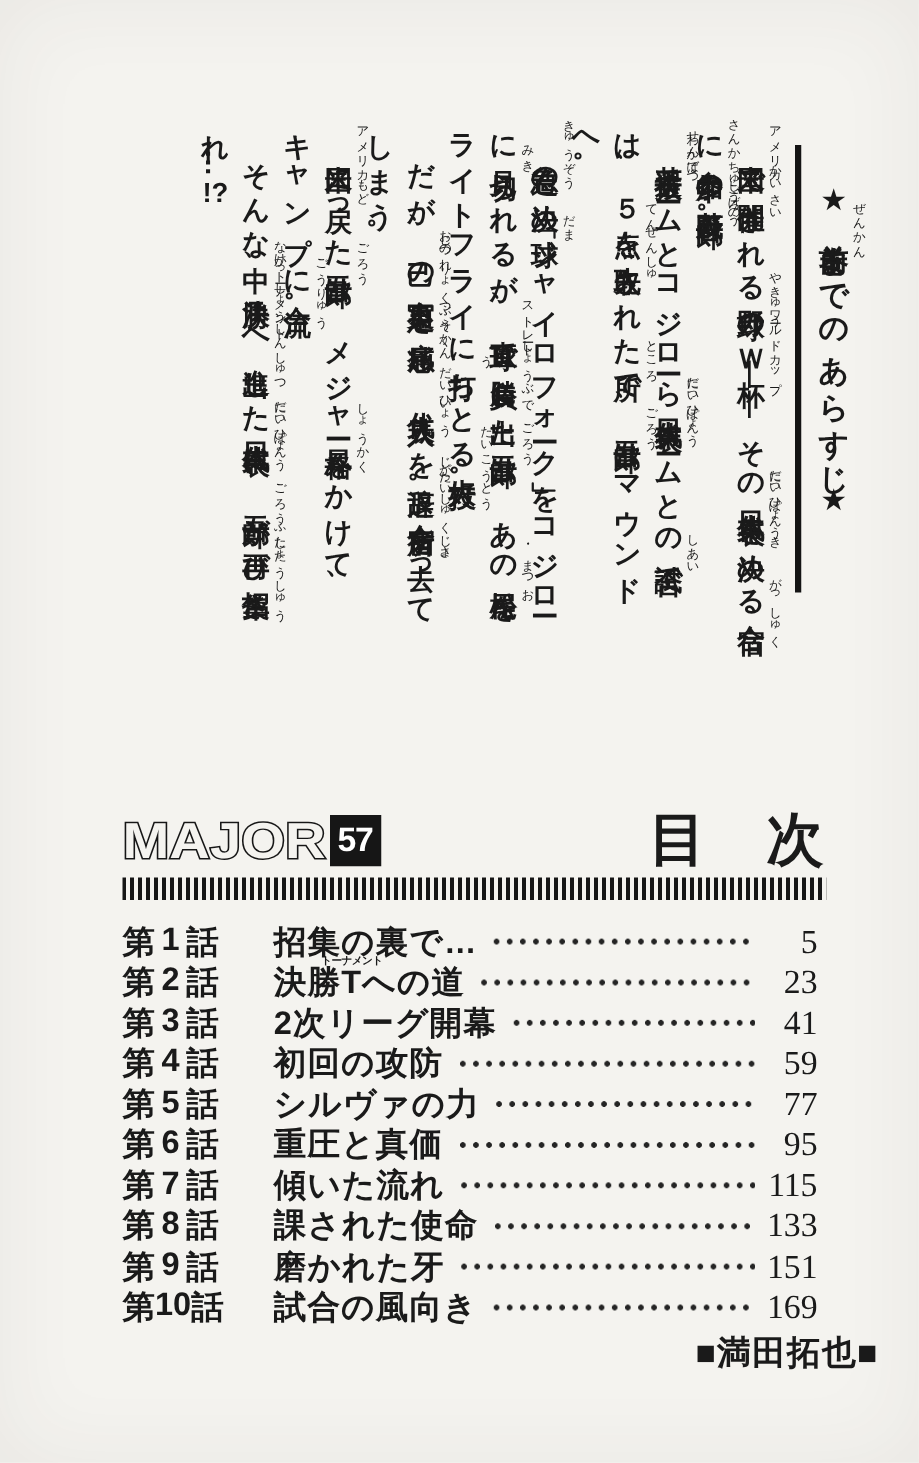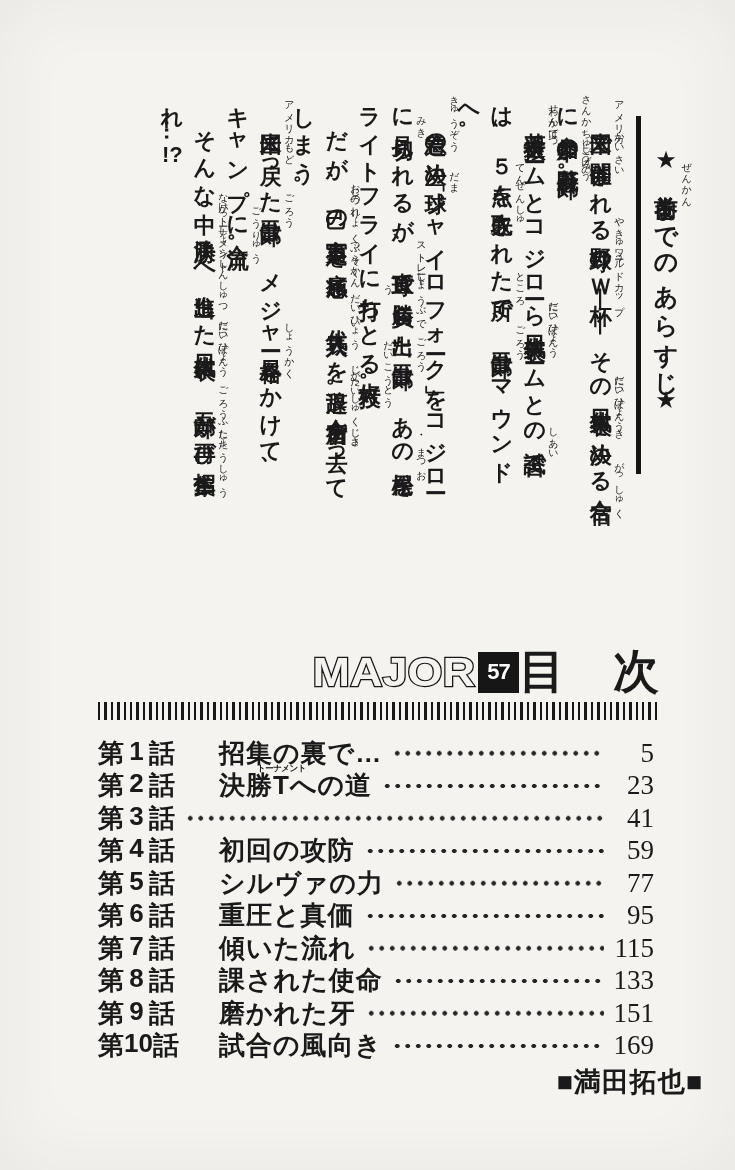--- a/index.html
+++ b/index.html
@@ -31,32 +31,32 @@
   ruby rt{display:block;position:absolute;font-weight:normal;}
   .synopsis ruby rt{
     left:100%;top:50%;transform:translate(-4px,-50%);
     font-size:10px;letter-spacing:0;white-space:nowrap;line-height:1;
   }
   .tcy{text-combine-upright:all;}
 
   
   .toc-header{
     position:absolute;left:98px;top:648px;width:562px;height:48px;
-    display:flex;justify-content:flex-end;align-items:center;
+    display:flex;justify-content:space-between;align-items:center;
   }
   .logo{display:flex;align-items:center;}
   .logo-text{
     font-size:45px;font-weight:bold;line-height:1;letter-spacing:0;
     color:#f4f3ef;-webkit-text-stroke:2.6px #161616;paint-order:stroke fill;
     transform:scaleY(.9);transform-origin:center;
   }
   .logo-vol{
     width:41px;height:41px;margin-left:3px;background:#161616;color:#fff;
     display:flex;align-items:center;justify-content:center;
-    font-size:22px;font-weight:bold;letter-spacing:-1px;
+    font-size:27px;font-weight:bold;letter-spacing:-1px;
   }
   .toc-heading{margin:0;font-size:46px;font-weight:bold;letter-spacing:1px;}
 
   .stripes{
     position:absolute;left:98px;top:702px;width:563px;height:18px;
     background:repeating-linear-gradient(90deg,#161616 0 2.4px,transparent 2.4px 6.4px);
   }
 
   
   .chapters{position:absolute;left:98px;top:737px;width:556px;margin:0;padding:0;list-style:none;}
@@ -128,20 +128,21 @@
       <span class="leader"></span>
       <span class="ch-page">23</span>
     </li>
 
     <li class="chapter-row">
       <span class="ch-no">
         <span class="ch-no-prefix">第</span>
         <span class="ch-no-num">3</span>
         <span class="ch-no-suffix">話</span>
       </span>
+      <span class="ch-title"><span>2次リーグ開幕</span></span>
       <span class="leader"></span>
       <span class="ch-page">41</span>
     </li>
 
     <li class="chapter-row">
       <span class="ch-no">
         <span class="ch-no-prefix">第</span>
         <span class="ch-no-num">4</span>
         <span class="ch-no-suffix">話</span>
       </span>

